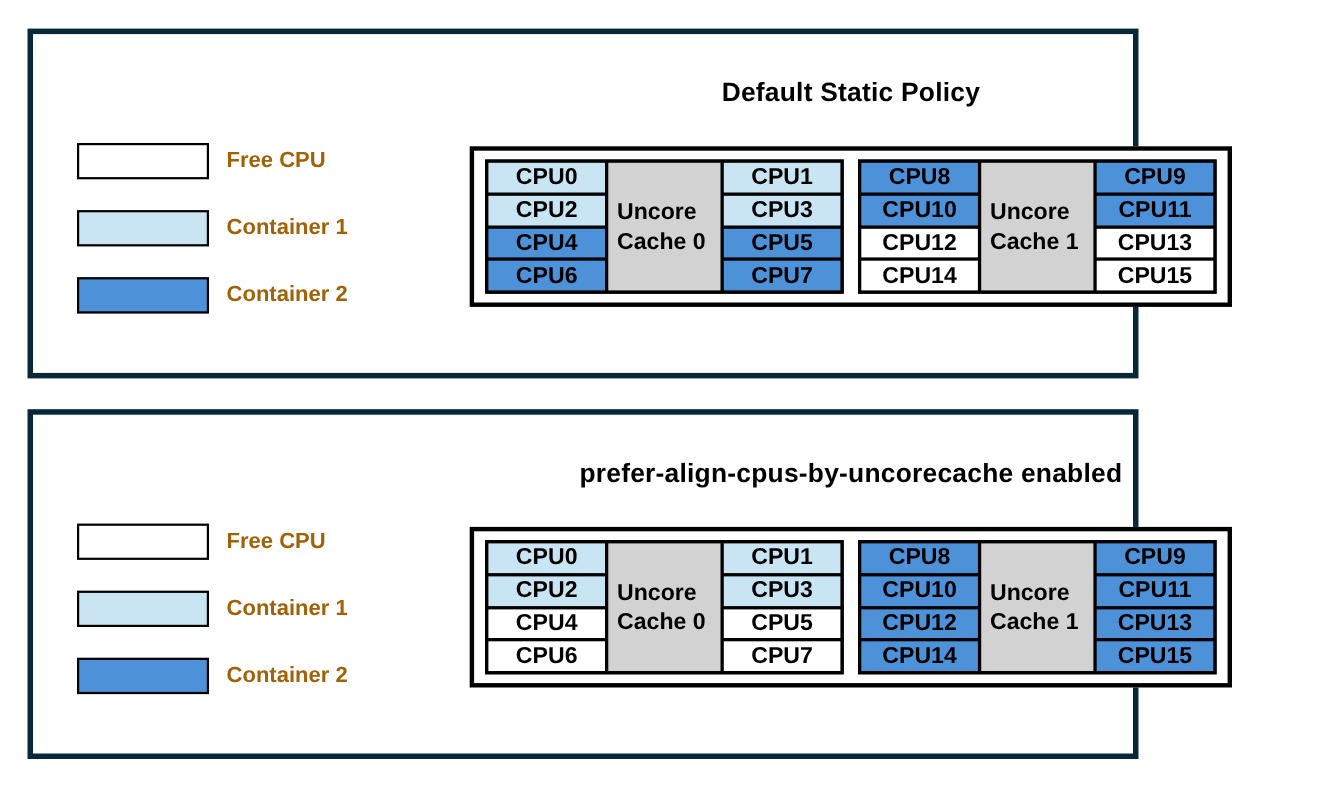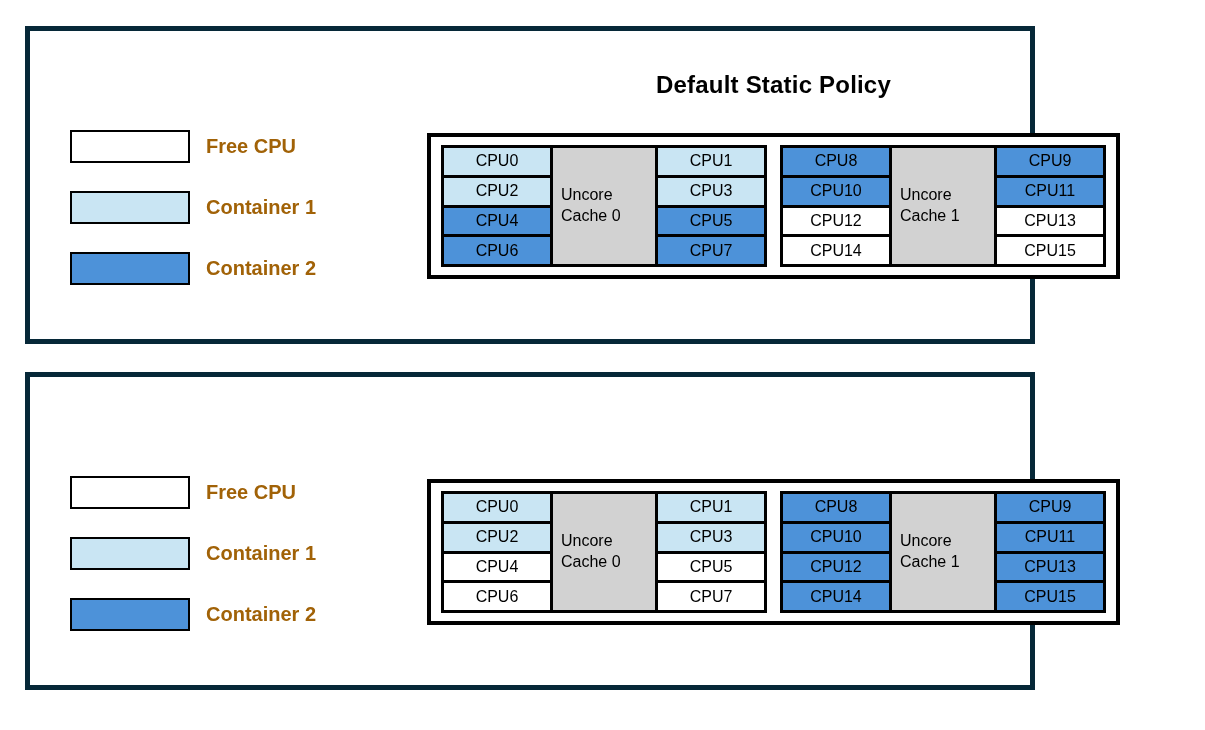--- a/index.html
+++ b/index.html
@@ -27,21 +27,21 @@
     display:flex;gap:13px;padding:8px 10px;
   }
   .block{
     flex:1;display:grid;
     grid-template-columns:108fr 104fr 108fr;
     grid-template-rows:repeat(4,1fr);
     gap:3px;background:#000;border:3px solid #000;
   }
   .cell{
     display:flex;align-items:center;justify-content:center;
-    font-size:16px;font-weight:normal;color:#000;overflow:hidden;
+    font-size:21px;font-weight:bold;color:#000;overflow:hidden;
   }
   .c1{grid-column:1}.c3{grid-column:3}
   .r1{grid-row:1}.r2{grid-row:2}.r3{grid-row:3}.r4{grid-row:4}
   .cache{
     grid-column:2;grid-row:1/5;background:var(--cache,#d2d2d2);
     line-height:1.3;padding:0 8px;
   }
   .st-free{background:var(--free,#ffffff);}
   .st-container1{background:var(--container1,#c9e5f3);}
   .st-container2{background:var(--container2,#4d92d9);}
@@ -87,20 +87,21 @@
       <div class="cell cache">Uncore Cache 1</div>
       <div class="cell c3 r1 st-container2">CPU9</div>
       <div class="cell c3 r2 st-container2">CPU11</div>
       <div class="cell c3 r3 st-free">CPU13</div>
       <div class="cell c3 r4 st-free">CPU15</div>
     </div>
   </div>
 </section>
 
 <section class="panel" style="top:372px">
+  <h2 class="panel-title">prefer-align-cpus-by-uncorecache enabled</h2>
 
   <div class="legend">
     <div class="legend-item">
       <span class="swatch st-free"></span>
       <span class="legend-label">Free CPU</span>
     </div>
     <div class="legend-item">
       <span class="swatch st-container1"></span>
       <span class="legend-label">Container 1</span>
     </div>

